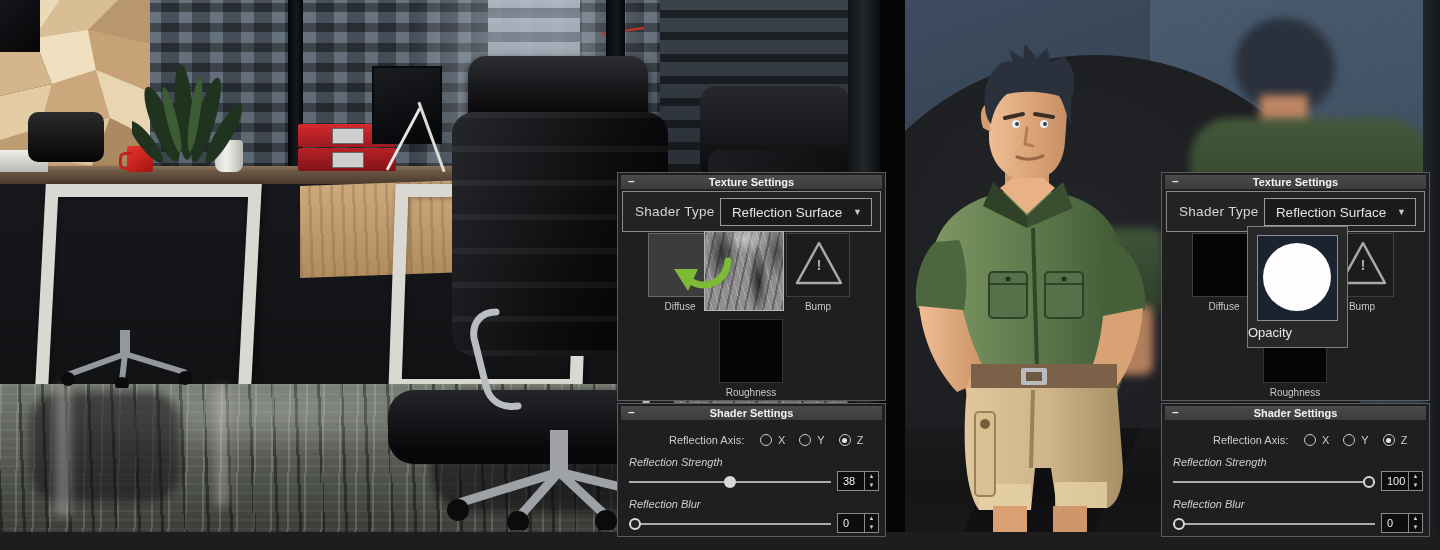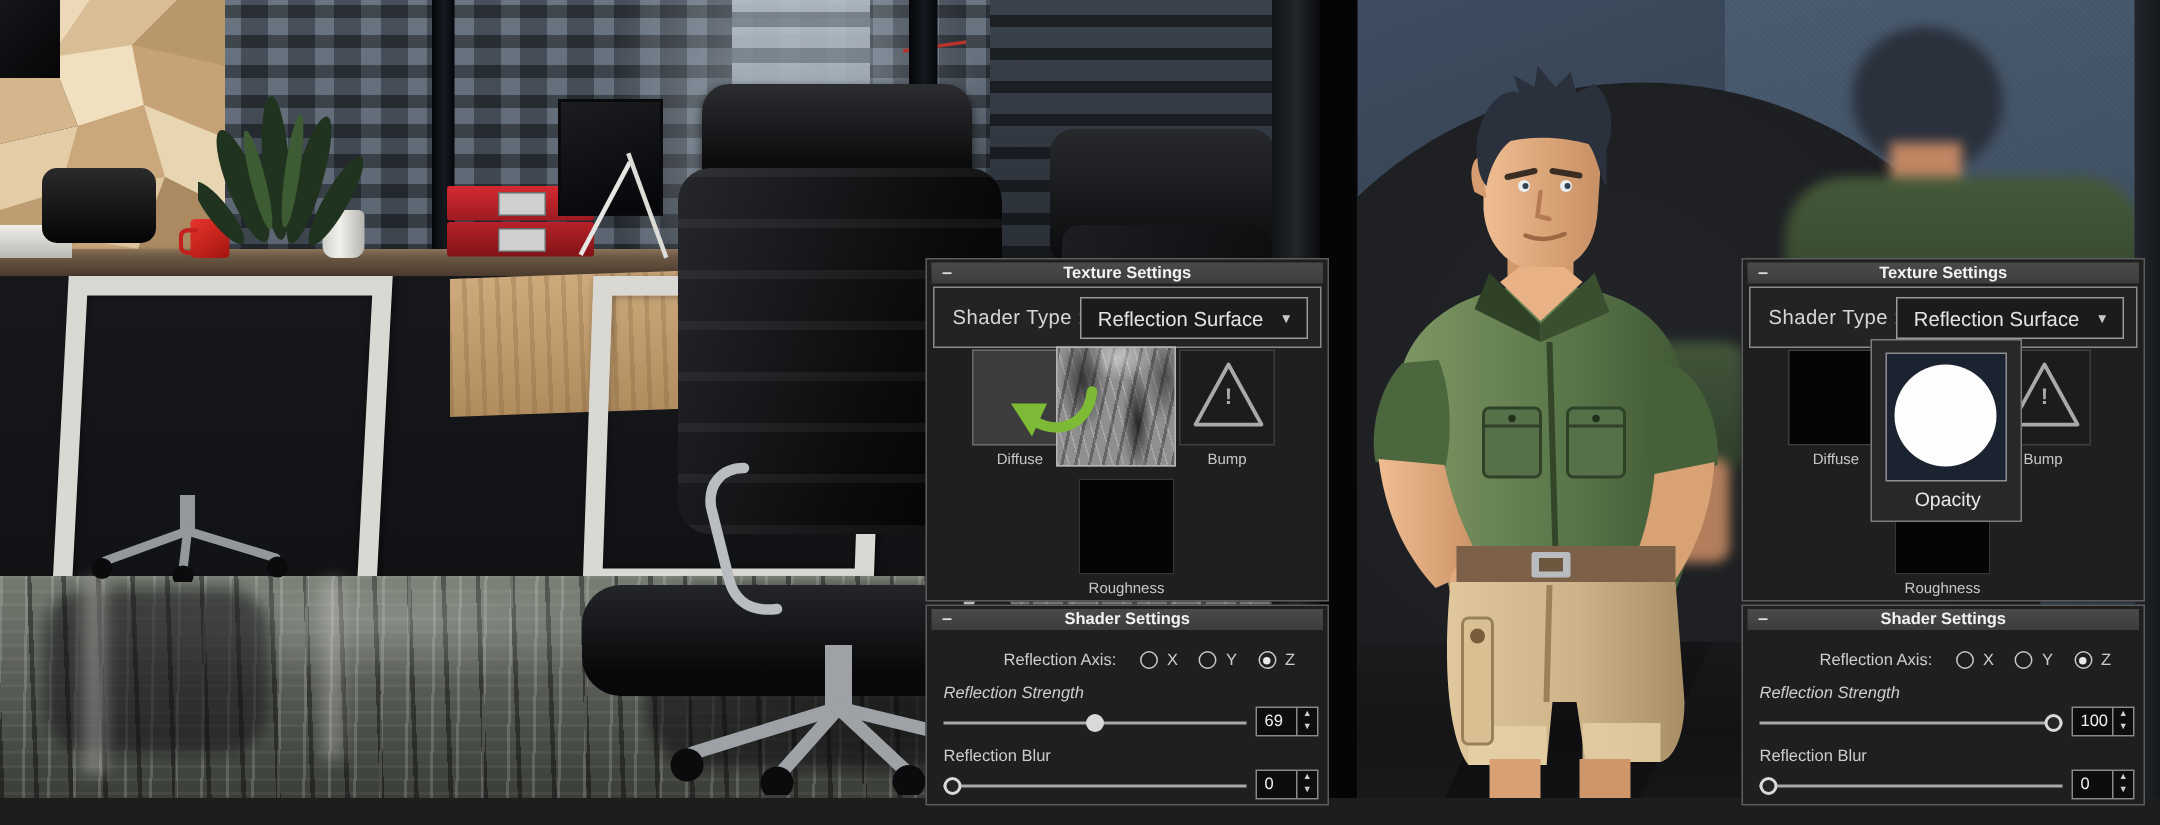--- a/index.html
+++ b/index.html
@@ -127,30 +127,30 @@
       radial-gradient(ellipse 18px 64px at 68% 62%, rgba(15,15,15,.8), transparent 55%),
       radial-gradient(ellipse 36px 26px at 52% 8%, rgba(235,235,235,.55), transparent 60%),
       radial-gradient(ellipse 22px 48px at 92% 26%, rgba(35,35,35,.6), transparent 60%),
       repeating-linear-gradient(102deg, rgba(0,0,0,.30) 0 2px, transparent 2px 9px),
       repeating-linear-gradient(74deg, rgba(255,255,255,.22) 0 1px, transparent 1px 7px);}
   .drag-arrow{position:absolute;left:48px;top:78px;z-index:4;}
   .opacity-popup{position:absolute;left:85px;top:53px;width:101px;height:122px;background:#282828;border:1px solid #7d7d7d;
     box-sizing:border-box;z-index:3;}
   .op-thumb{position:absolute;left:9px;top:8px;width:81px;height:86px;border:1px solid #8f8f8f;background:#1c2330;box-sizing:border-box;}
   .op-circle{position:absolute;left:5px;top:7px;width:68px;height:68px;border-radius:50%;background:#fdfdfd;}
-  .op-label{position:absolute;left:0;top:98px;width:101px;text-align:center;font-size:13px;color:#e8e8e8;}
+  .op-label{position:absolute;left:0;top:98px;width:101px;font-size:13px;color:#e8e8e8;}
   
   .axis-row{position:absolute;left:11px;top:28px;height:16px;display:flex;align-items:center;font-size:11px;color:#cdcdcd;}
   .axis-label{width:77px;padding-left:40px;}
   .radio-opt{display:flex;align-items:center;margin-left:14px;cursor:pointer;}
   .radio{width:10px;height:10px;border:1.5px solid #c9c9c9;border-radius:50%;background:#1f1f1f;position:relative;box-sizing:content-box;}
   .radio.selected::after{content:"";position:absolute;left:2.5px;top:2.5px;width:5px;height:5px;border-radius:50%;background:#e8e8e8;}
   .radio-lab{margin-left:6px;}
   .sec-label{position:absolute;left:11px;font-size:11px;color:#cdcdcd;}
-  .sl-strength{top:52px;font-style:italic;} .sl-blur{top:94px;}
+  .sl-strength{top:52px;font-style:italic;} .sl-blur{top:94px;font-style:italic;}
   .slider{position:absolute;left:11px;width:202px;height:14px;cursor:pointer;}
   .sld-strength{top:71px;} .sld-blur{top:113px;}
   .track{position:absolute;left:0;top:6px;width:100%;height:2px;background:#a9a9a9;}
   .thumb{position:absolute;top:1px;width:12px;height:12px;border-radius:50%;box-sizing:border-box;}
   .thumb-fill{background:#d9d9d9;}
   .thumb-ring{background:#242424;border:2px solid #d9d9d9;}
   .valbox{position:absolute;left:219px;width:42px;height:20px;border:1px solid #8a8a8a;background:#0d0d0d;
     display:flex;box-sizing:border-box;}
   .vb-strength{top:67px;} .vb-blur{top:109px;}
   .vb-text{flex:1;font-size:11px;color:#efefef;padding:3px 0 0 5px;}
@@ -395,21 +395,21 @@
           <span class="radio selected"></span>
           <span class="radio-lab">Z</span>
         </span>
     </div>
     <div class="sec-label sl-strength">Reflection Strength</div>
     <div class="slider sld-strength">
       <div class="track"></div>
       <div class="thumb thumb-fill" style="left:95px;"></div>
     </div>
     <div class="valbox vb-strength">
-      <span class="vb-text">69</span>
+      <span class="vb-text">38</span>
       <span class="spin">
         <div>▲</div>
         <div>▼</div>
       </span>
     </div>
     <div class="sec-label sl-blur">Reflection Blur</div>
     <div class="slider sld-blur">
       <div class="track"></div>
       <div class="thumb thumb-ring" style="left:0px;"></div>
     </div>

